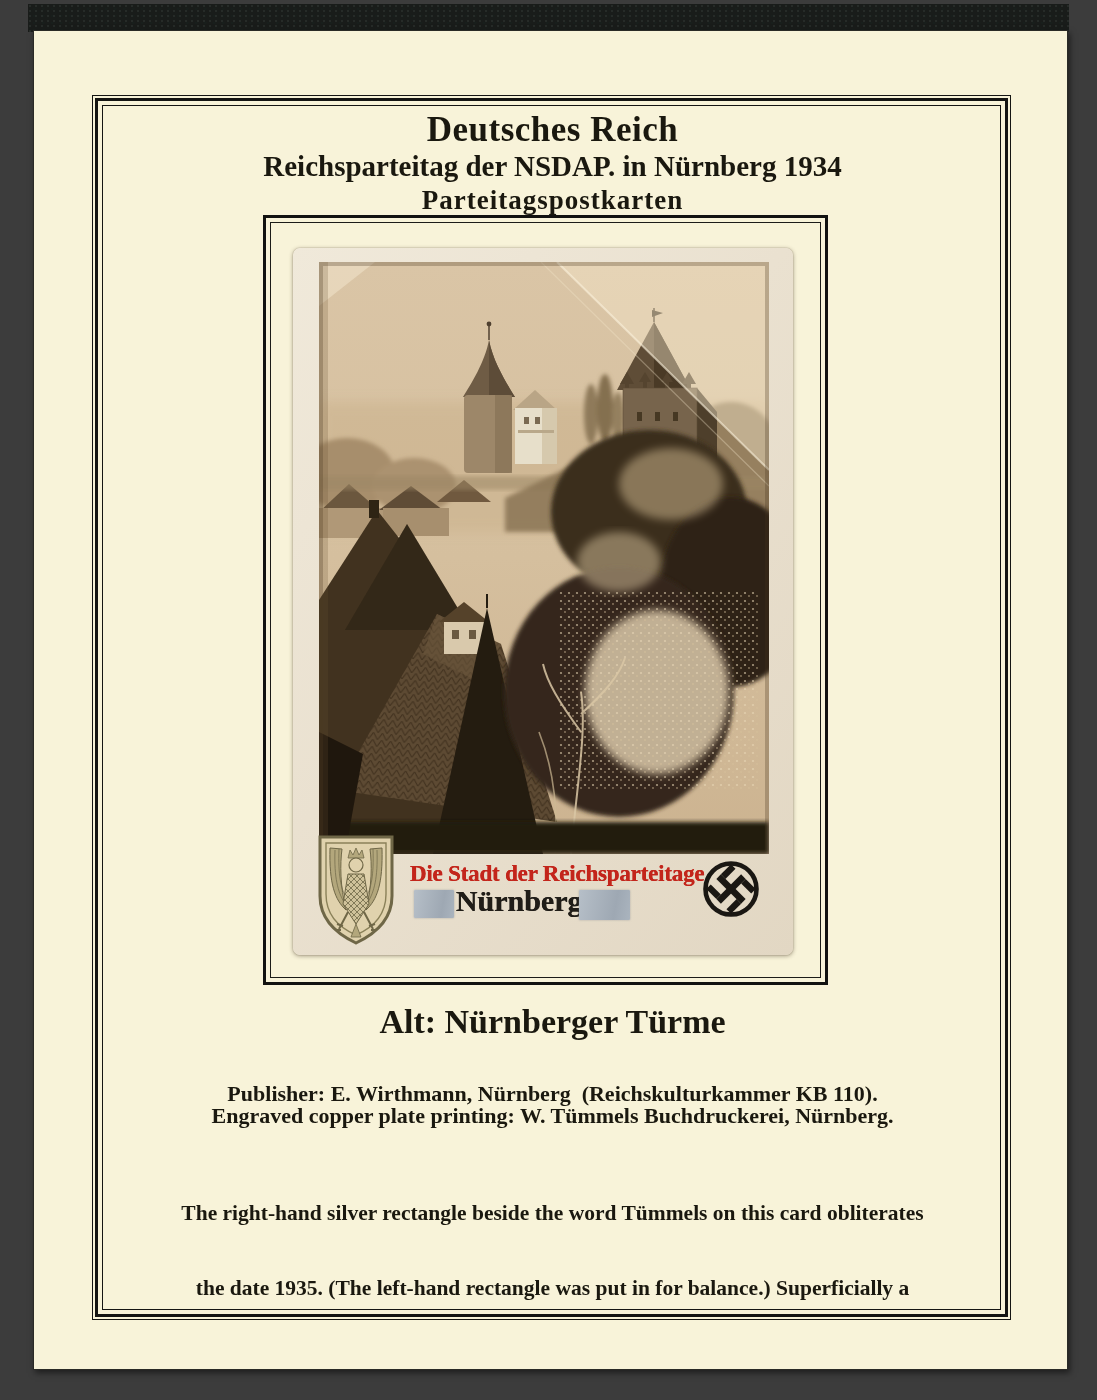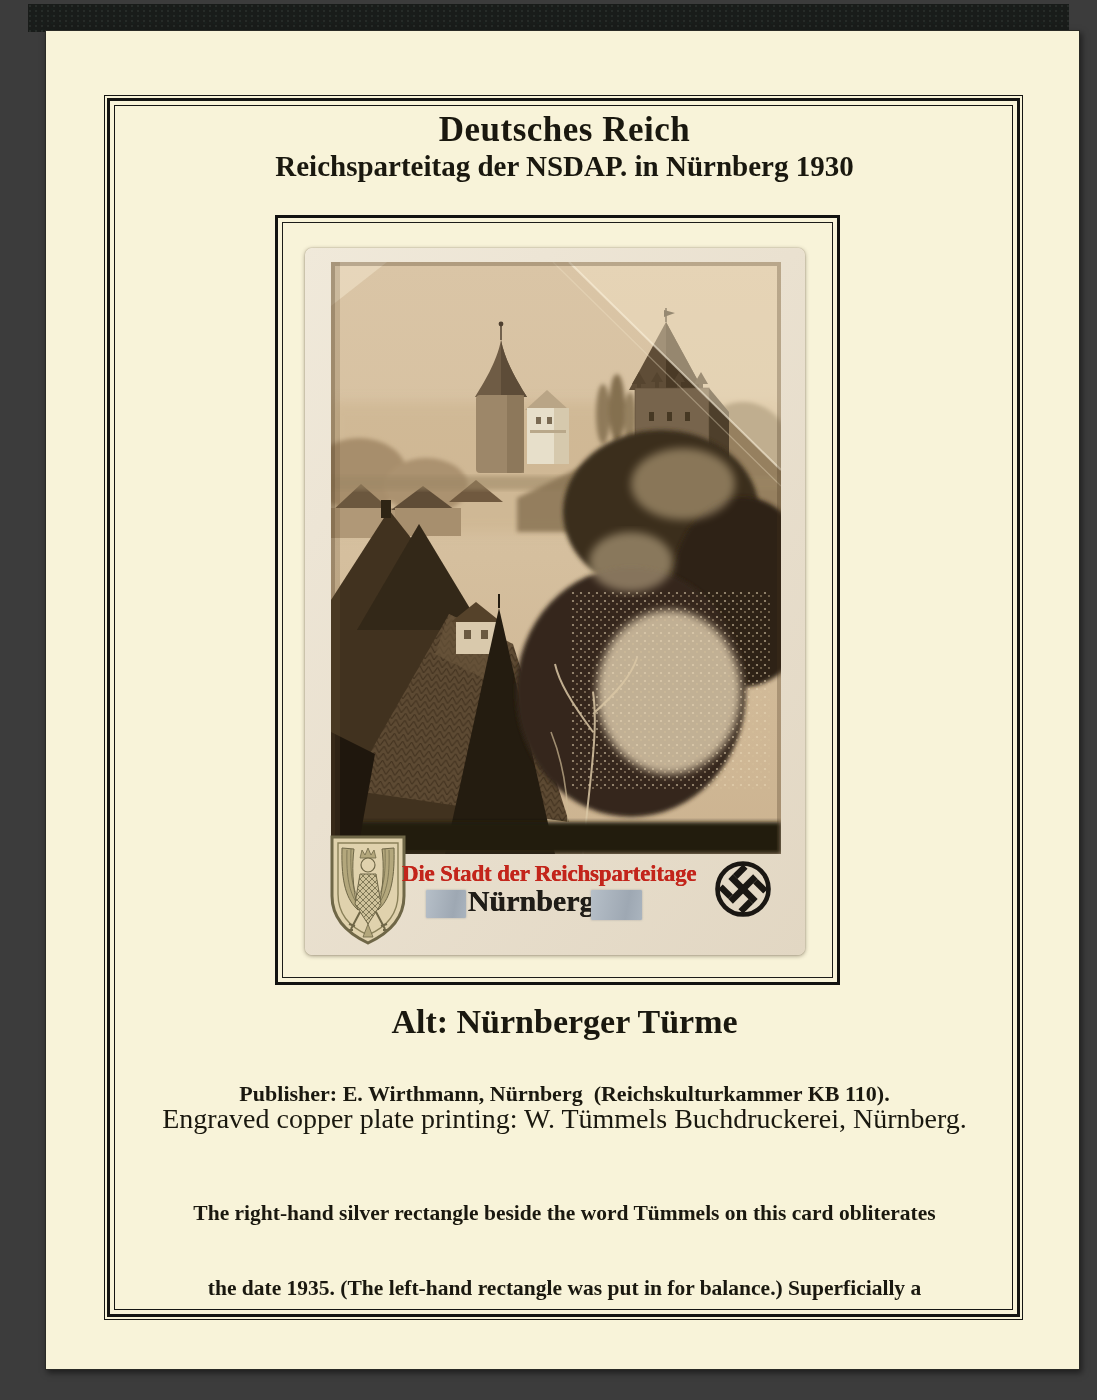--- a/index.html
+++ b/index.html
@@ -17,21 +17,20 @@
     position:absolute;left:28px;top:4px;width:1041px;height:28px;
     background:#191c1a;
     background-image:radial-gradient(circle at 30% 40%, #262b28 1px, transparent 1.4px),
                      radial-gradient(circle at 70% 70%, #10312622 1px, transparent 1.4px);
     background-size:6px 5px, 9px 7px;
   }
   .sheet{
     position:absolute;left:33px;top:30px;width:1035px;height:1340px;
     background:var(--page);
     box-shadow:0 0 0 1px #2a2a26 inset, 2px 3px 6px rgba(0,0,0,.5);
-    margin-left:12px;
   }
   
   .ornate-border{position:absolute;left:59px;top:65px;width:919px;height:1225px;border:1px solid var(--rule);}
   .ornate-border::before{content:"";position:absolute;inset:2px;border:3px solid var(--rule);}
   .ornate-border::after{content:"";position:absolute;inset:9px;border:1px solid var(--rule);}
 
   .center-line{position:absolute;left:59px;width:921px;text-align:center;white-space:pre-wrap;}
   .h1{top:80px;font-size:35px;font-weight:bold;letter-spacing:.5px;}
   .h2{top:120px;font-size:29px;font-weight:bold;}
   .h3{top:155px;font-size:27px;font-weight:bold;letter-spacing:1px;}
@@ -43,50 +42,51 @@
   .card{
     position:absolute;left:27px;top:30px;width:500px;height:707px;
     background:linear-gradient(130deg,#f0e9da 0%,#eae1d0 45%,#e2d7c3 100%);
     border-radius:7px;
     box-shadow:0 1px 4px rgba(60,45,25,.45), 0 0 1px rgba(60,45,25,.6);
   }
   .photo{position:absolute;left:26px;top:14px;width:450px;height:592px;overflow:hidden;}
 
   .shield{position:absolute;left:22px;top:586px;width:82px;height:112px;}
   .banner-title{
-    position:absolute;left:93px;top:613px;width:302px;text-align:center;
+    position:absolute;left:113px;top:613px;width:302px;text-align:center;
     color:var(--banner_red);font-size:23px;font-weight:bold;letter-spacing:-.2px;white-space:nowrap;
     text-shadow:.4px 0 var(--banner_red);
   }
   .city{
     position:absolute;left:150px;top:636px;width:152px;text-align:center;
     font-size:30px;font-weight:bold;color:#201d18;text-shadow:.4px 0 #201d18;
   }
   .silver-rect{position:absolute;background:linear-gradient(100deg,#b6bfc8,#9ea8b3 70%,#aab4be);border-radius:1px;box-shadow:0 0 2px rgba(120,130,140,.6);}
   .silver-left{left:121px;top:642px;width:40px;height:28px;}
   .silver-right{left:286px;top:642px;width:51px;height:30px;}
   .roundel{position:absolute;left:409px;top:612px;width:58px;height:58px;}
 
   .caption-title{top:973px;font-size:34px;font-weight:bold;}
   .caption-sub{top:1000px;font-size:24px;font-style:italic;}
   .pub-line1{top:1051px;font-size:22px;font-weight:bold;}
-  .pub-line2{top:1073px;font-size:28px;font-weight:normal;}
+  .pub-line2{top:1073px;font-size:22px;font-weight:bold;}
   .note{position:absolute;left:59px;top:1121px;width:921px;text-align:center;
         font-size:21.5px;font-weight:bold;line-height:25px;white-space:pre-wrap;}
 </style>
 </head>
 <body>
 
 <div class="album-strip"></div>
 
 <div class="sheet">
   <div class="ornate-border"></div>
 
   <div class="center-line h1">Deutsches Reich</div>
-  <div class="center-line h2">Reichsparteitag der NSDAP. in Nürnberg 1930</div>
+  <div class="center-line h2">Reichsparteitag der NSDAP. in Nürnberg 1934</div>
+  <div class="center-line h3">Parteitagspostkarten</div>
 
   <div class="mount-frame">
     <div class="card">
 
       <div class="photo">
         <svg viewBox="0 0 450 592" width="450" height="592" preserveAspectRatio="none">
           <defs>
             <linearGradient id="sky" x1="0" y1="0" x2="0" y2="1">
               <stop offset="0" stop-color="#dac5a6"></stop>
                 <stop offset=".5" stop-color="#d5bf9e"></stop>

